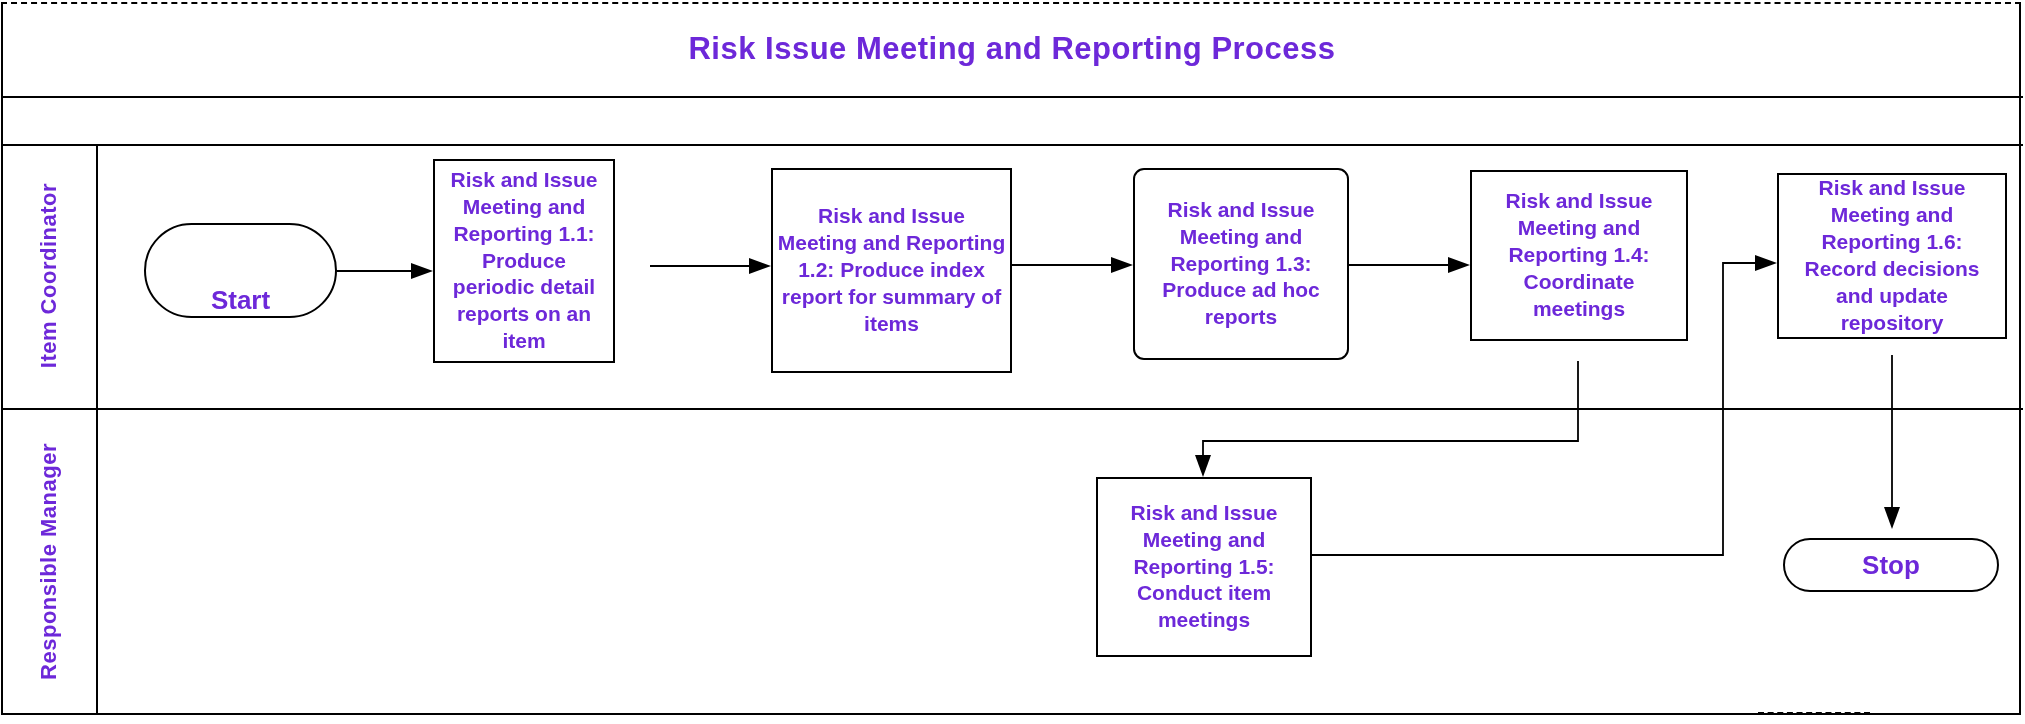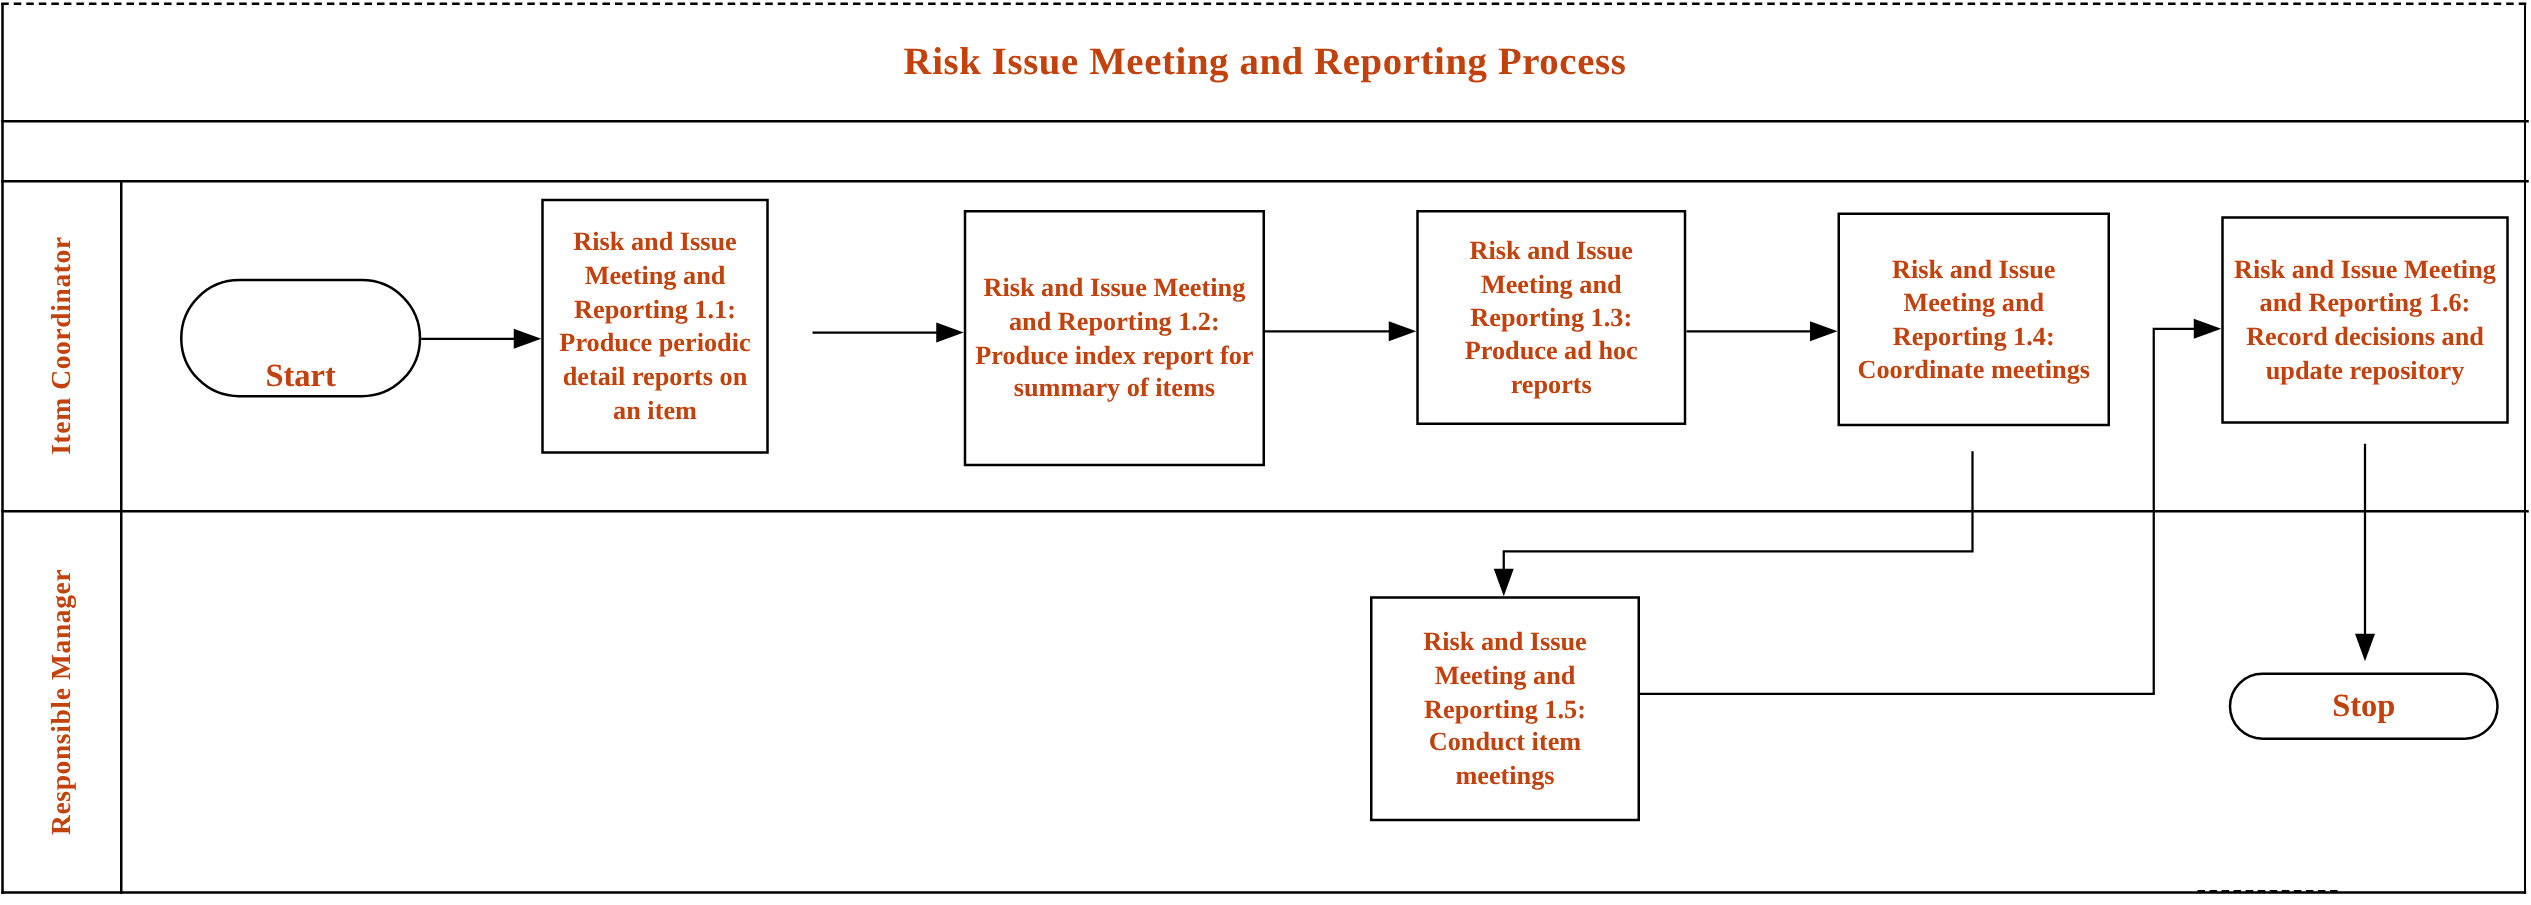--- a/index.html
+++ b/index.html
@@ -1,18 +1,18 @@
 <!DOCTYPE html>
 <html><head>
 <meta charset="utf-8">
 <style>
   html,body{margin:0;padding:0;background:#ffffff;}
   #canvas{
     position:relative;width:2025px;height:724px;background:#ffffff;
-    font-family:Liberation Serif, serif;color:#c2410c;overflow:hidden;
+    font-family:Liberation Sans, sans-serif;color:#6d28d9;overflow:hidden;
   }
   
   .frame{position:absolute;left:1px;top:2px;width:2020px;height:713px;
     border:2px solid #000;border-top:2px dashed #000;box-sizing:border-box;}
   .hline{position:absolute;left:1px;width:2022px;height:2px;background:#000;}
   .hline.title-divider{top:96px;}
   .hline.band-divider{top:144px;}
   .hline.lane-divider{top:408px;}
   .vline.label-col-divider{position:absolute;left:96px;top:144px;width:2px;height:571px;background:#000;}
   .title-band{position:absolute;left:1px;top:2px;width:2022px;height:94px;
@@ -25,21 +25,21 @@
   .lane-label span{writing-mode:vertical-rl;transform:rotate(180deg);
     font-weight:bold;font-size:22px;white-space:nowrap;letter-spacing:0.5px;}
   
   .node{position:absolute;box-sizing:border-box;background:#fff;border:2px solid #000;
     display:flex;align-items:center;justify-content:center;text-align:center;}
   .process{font-weight:bold;font-size:21px;line-height:1.28;padding:4px;}
   .terminator{font-weight:bold;font-size:26px;}
   .n-start{left:144px;top:223px;width:193px;height:95px;border-radius:48px;align-items:flex-end;}
   .n-s11{left:433px;top:159px;width:182px;height:204px;}
   .n-s12{left:771px;top:168px;width:241px;height:205px;}
-  .n-s13{left:1133px;top:168px;width:216px;height:172px;}
+  .n-s13{left:1133px;top:168px;width:216px;height:192px;border-radius:11px;}
   .n-s14{left:1470px;top:170px;width:218px;height:171px;}
   .n-s16{left:1777px;top:173px;width:230px;height:166px;}
   .n-s15{left:1096px;top:477px;width:216px;height:180px;}
   .n-stop{left:1783px;top:538px;width:216px;height:54px;border-radius:37px;}
   
   svg.edges{position:absolute;left:0;top:0;width:2025px;height:724px;pointer-events:none;}
   svg.edges path{stroke:#000;stroke-width:1.8;fill:none;}
   svg.edges polygon{fill:#000;stroke:none;}
   .artifact-dash{position:absolute;left:1758px;top:712px;width:112px;height:0;
     border-top:2px dashed #000;}

